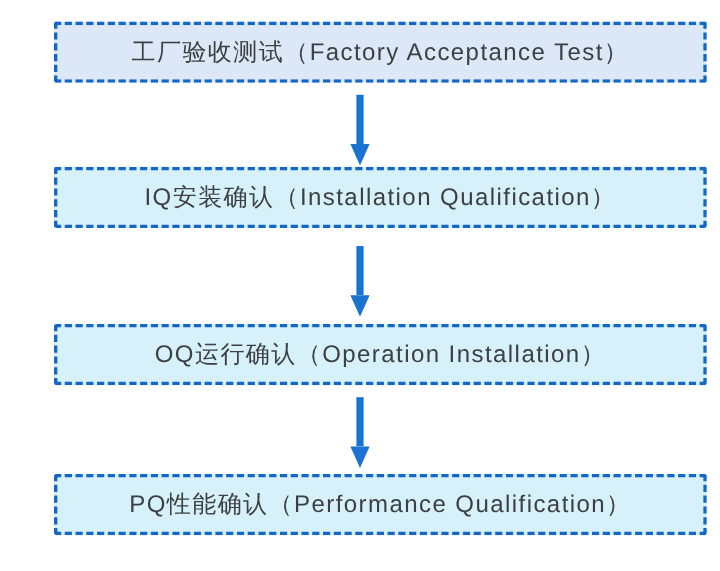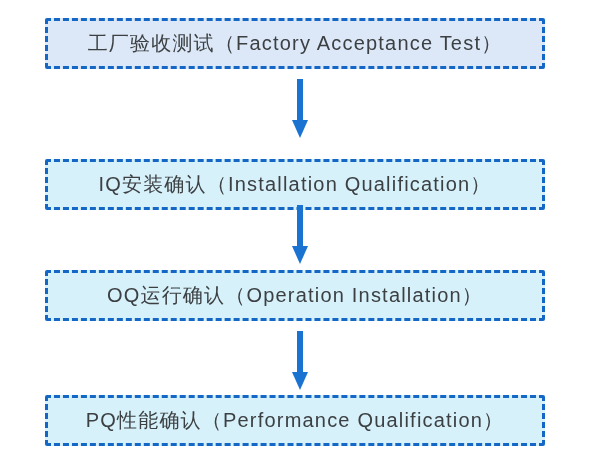--- a/index.html
+++ b/index.html
@@ -9,36 +9,36 @@
     background: #ffffff;
     position: relative;
     overflow: hidden;
     font-family: "Liberation Sans", "DejaVu Sans", sans-serif;
   }
   .canvas { position: absolute; inset: 0; }
 
   .step {
     position: absolute;
     left: 45px;
-    width: 500px;
+    width: 544px;
     height: 51px;
     box-sizing: border-box;
     border: 3px dashed #1467c4;
     border-radius: 2px;
     display: flex;
     align-items: center;
     justify-content: center;
     font-size: 20px;
     color: #3c4043;
     letter-spacing: 1.2px;
     background: #d7f1fa;
     white-space: nowrap;
   }
   .step-1 { top: 18px;  background: #dce8f8; }
-  .step-2 { top: 159px; }
+  .step-2 { top: 139px; }
   .step-3 { top: 270px; }
   .step-4 { top: 395px; }
 
   .arrow {
     position: absolute;
     left: 292px;
     width: 16px;
     display: flex;
     flex-direction: column;
     align-items: center;

